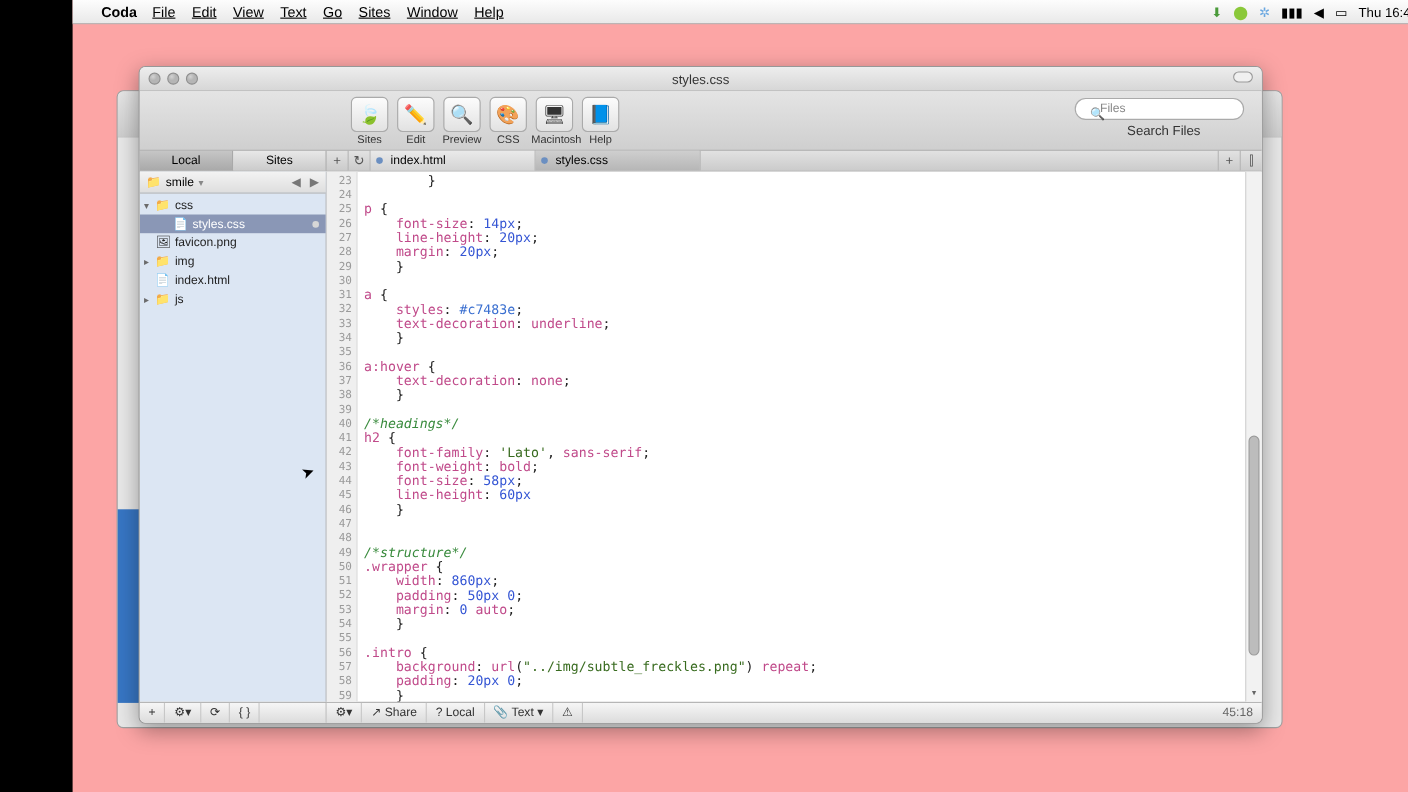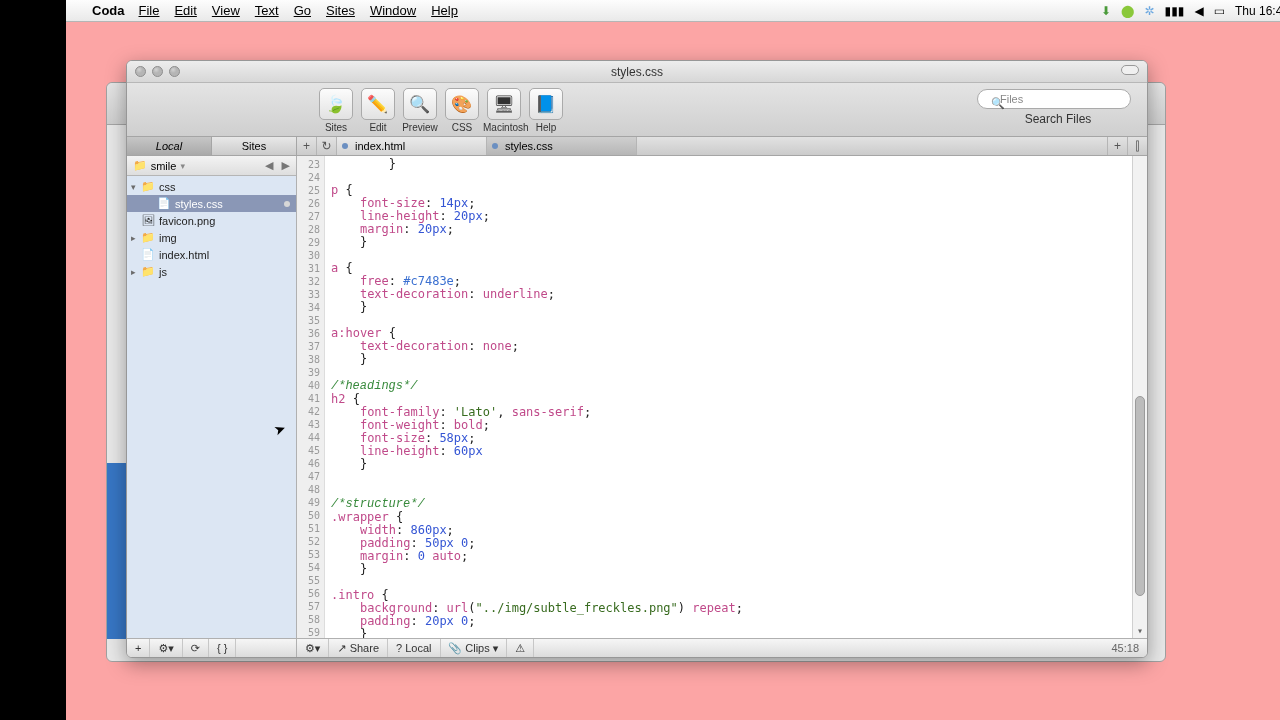--- a/index.html
+++ b/index.html
@@ -115,21 +115,20 @@
     width:170px; display:flex;
   }
   .moderow .mtab {
     flex:1; text-align:center; font-size:11px;
     line-height:18px;
     background:linear-gradient(#e8e8e8,#cbcbcb);
     border-right:1px solid #a5a5a5;
   }
   .moderow .mtab.active {
     background:linear-gradient(#c6c6c6,#a9a9a9);
-    font-style:italic;
   }
   .moderow .right {
     flex:1; display:flex; align-items:center;
     background:linear-gradient(#e2e2e2,#cbcbcb);
   }
   .moderow .addtab, .moderow .reload {
     width:20px; text-align:center; line-height:18px; color:#555;
     border-right:1px solid #b5b5b5;
   }
   .moderow .ftab {
@@ -181,21 +180,21 @@
   .code {
     flex:1; padding:2px 0 0 6px; white-space:pre; line-height:13px;
     color:#222; overflow:hidden;
   }
   .code .kw { color:#c04a8a; } 
   .code .prop { color:#c04a8a;text-align:right; }
   .code .val-kw { color:#c04a8a; } 
   .code .num { color:#3455d4; } 
   .code .hex { color:#3a6fd0; }
   .code .str { color:#386b1f; }
-  .code .cmt { color:#388a3c; font-style:italic;font-family:Liberation Mono, monospace;}
+  .code .cmt { color:#388a3c; font-style:italic;}
   .vscroll {
     width:15px; background:#f2f2f2; border-left:1px solid #d0d0d0;
     position:relative;
   }
   .vscroll .thumb {
     position:absolute; left:2px; right:2px; top:240px; height:200px;
     background:#bcbcbc; border:1px solid #9a9a9a; border-radius:6px;
   }
   .vscroll .arr { position:absolute; left:0;right:0; text-align:center; font-size:10px; color:#666;}
   .vscroll .arr.down { bottom:2px;}
@@ -403,21 +402,21 @@
 </div>
           <div class="code" id="code">        }
 
 <span class="kw">p</span> {
     <span class="prop">font-size</span>: <span class="num">14px</span>;
     <span class="prop">line-height</span>: <span class="num">20px</span>;
     <span class="prop">margin</span>: <span class="num">20px</span>;
     }
 
 <span class="kw">a</span> {
-    <span class="prop">free</span>: <span class="hex">#c7483e</span>;
+    <span class="prop">styles</span>: <span class="hex">#c7483e</span>;
     <span class="prop">text-decoration</span>: <span class="val-kw">underline</span>;
     }
 
 <span class="kw">a:hover</span> {
     <span class="prop">text-decoration</span>: <span class="val-kw">none</span>;
     }
 
 <span class="cmt">/*headings*/</span>
 <span class="kw">h2</span> {
     <span class="prop">font-family</span>: <span class="str">'Lato'</span>, <span class="val-kw">sans-serif</span>;
@@ -452,21 +451,21 @@
         <div class="bottombar left" id="bleft">
             <div class="btn">+</div>
             <div class="btn">⚙▾</div>
             <div class="btn">⟳</div>
             <div class="btn">{ }</div>
           </div>
         <div class="bottombar" style="flex:1" id="bright">
         <div class="btn">⚙▾</div>
             <div class="btn">↗ Share</div>
             <div class="btn">? Local</div>
-            <div class="btn">📎 Clips ▾</div>
+            <div class="btn">📎 Text ▾</div>
             <div class="btn">⚠</div>
             <div class="pos">45:18</div>
           </div>
       </div>
     </div>
   </div>
 
   <div class="cursor">➤</div>
 </div>
 

